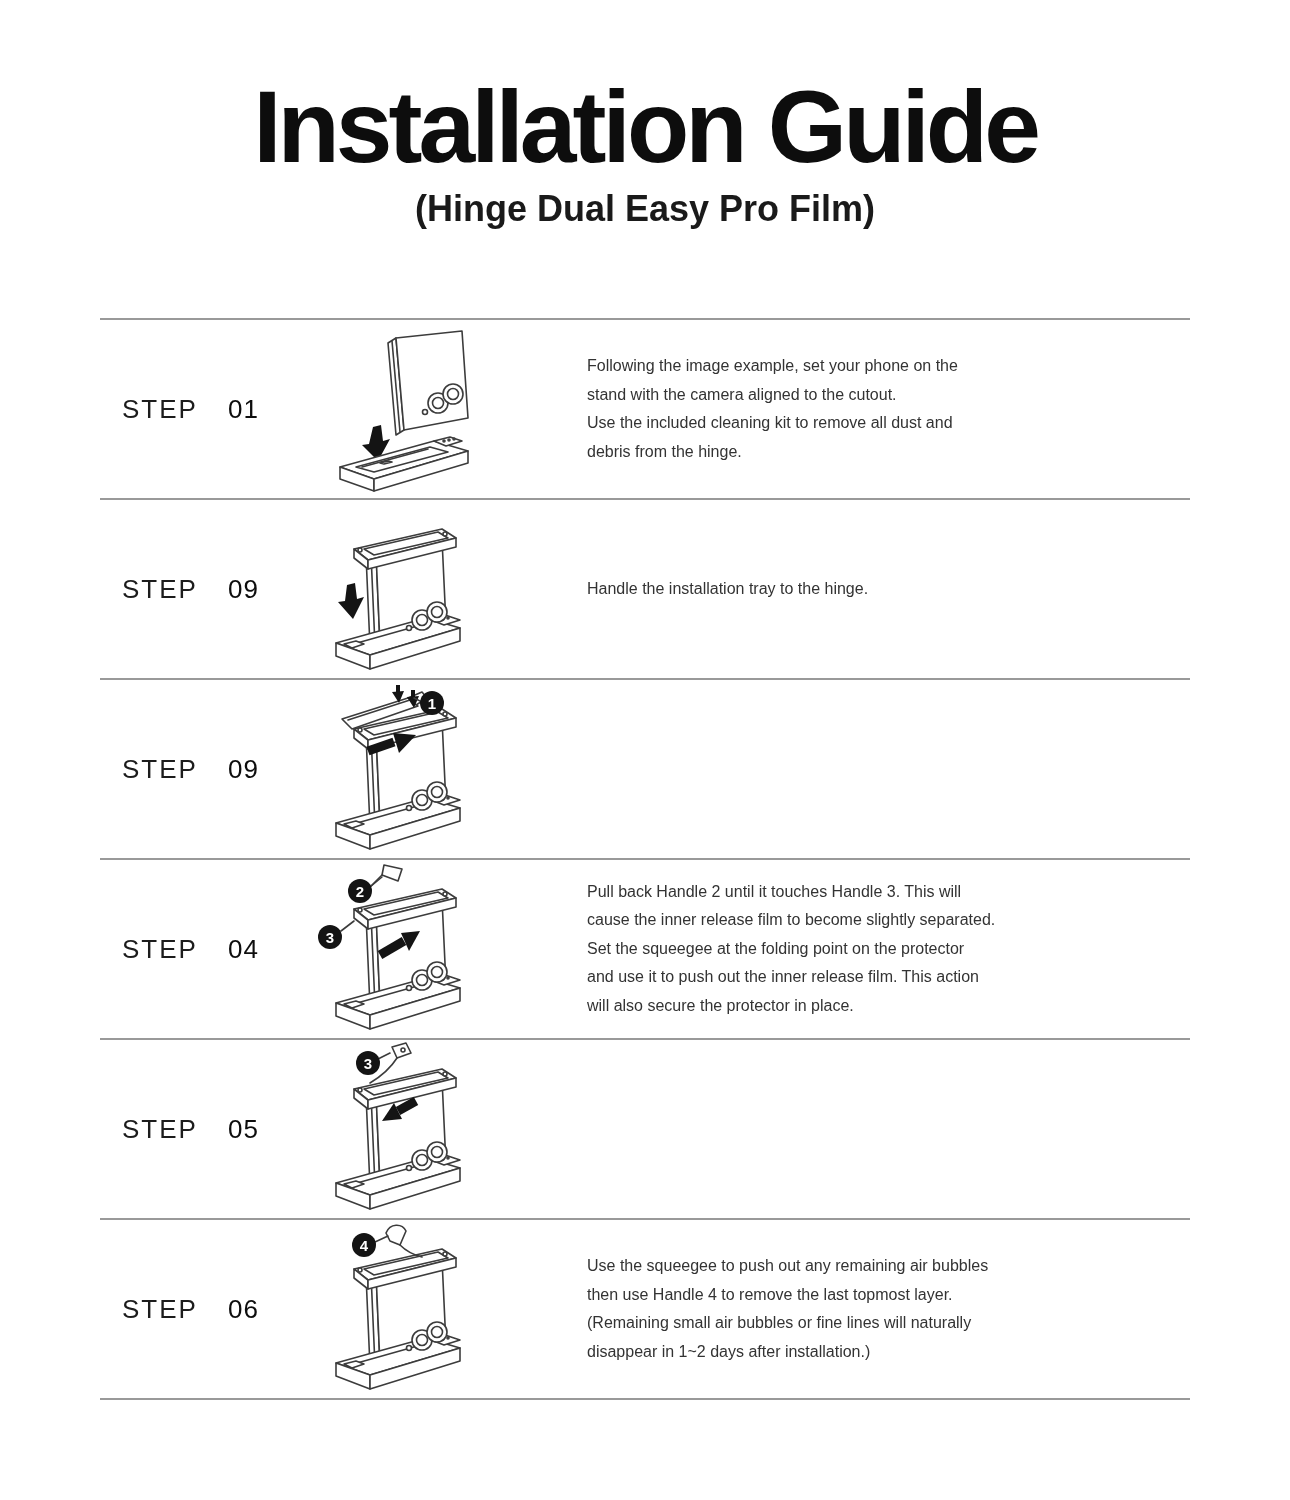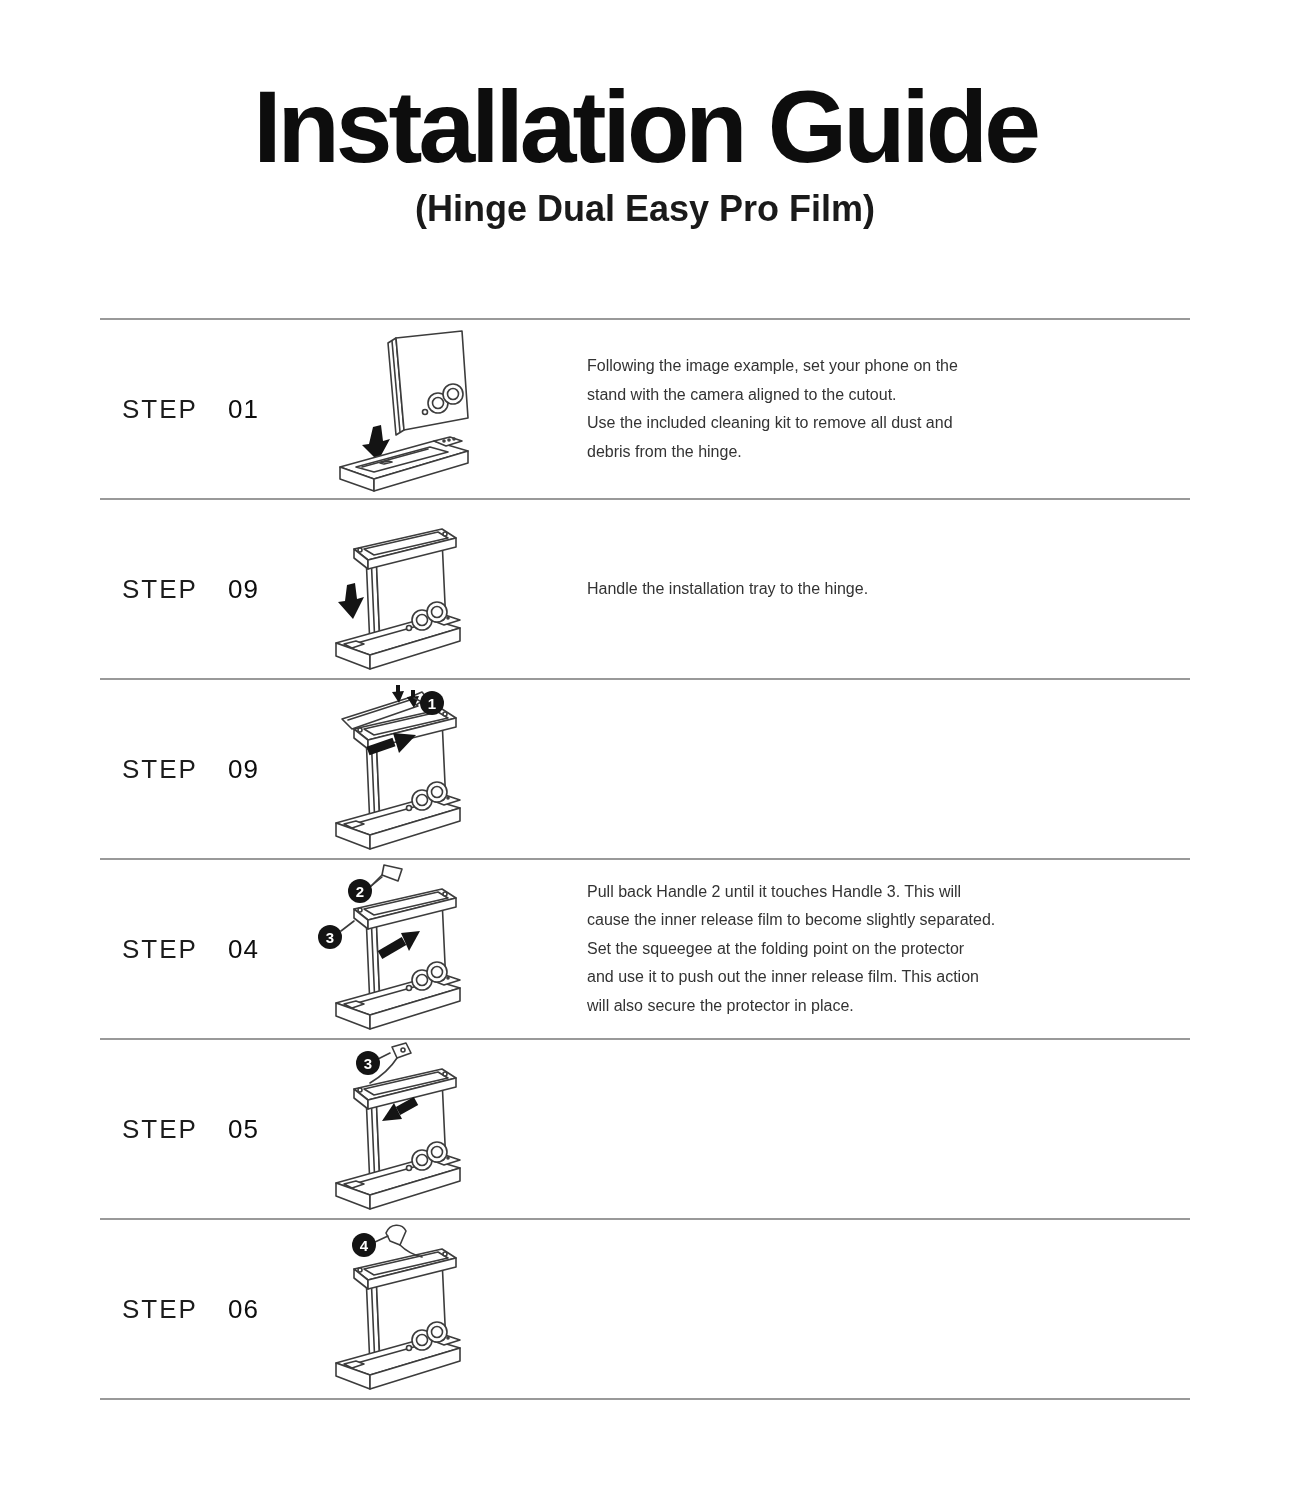--- a/index.html
+++ b/index.html
@@ -399,16 +399,20 @@
             <path d="M76,10 C80,0 92,0 96,8 L90,22 L80,18 Z"></path>
             <path class="ln" d="M90,22 C96,28 104,32 112,34"></path>
           </g>
           <g>
             <path class="ln" d="M65,19 L78,13"></path>
             <circle class="badge" cx="54" cy="22" r="12"></circle>
             <text class="badge-num" x="54" y="27.5">4</text>
           </g>
         </svg>
       </div>
+      <p class="step-desc">Use the squeegee to push out any remaining air bubbles
+then use Handle 4 to remove the last topmost layer.
+(Remaining small air bubbles or fine lines will naturally
+disappear in 1~2 days after installation.)</p>
     </section>
 
   </div>
 </div>
 
 </body></html>

